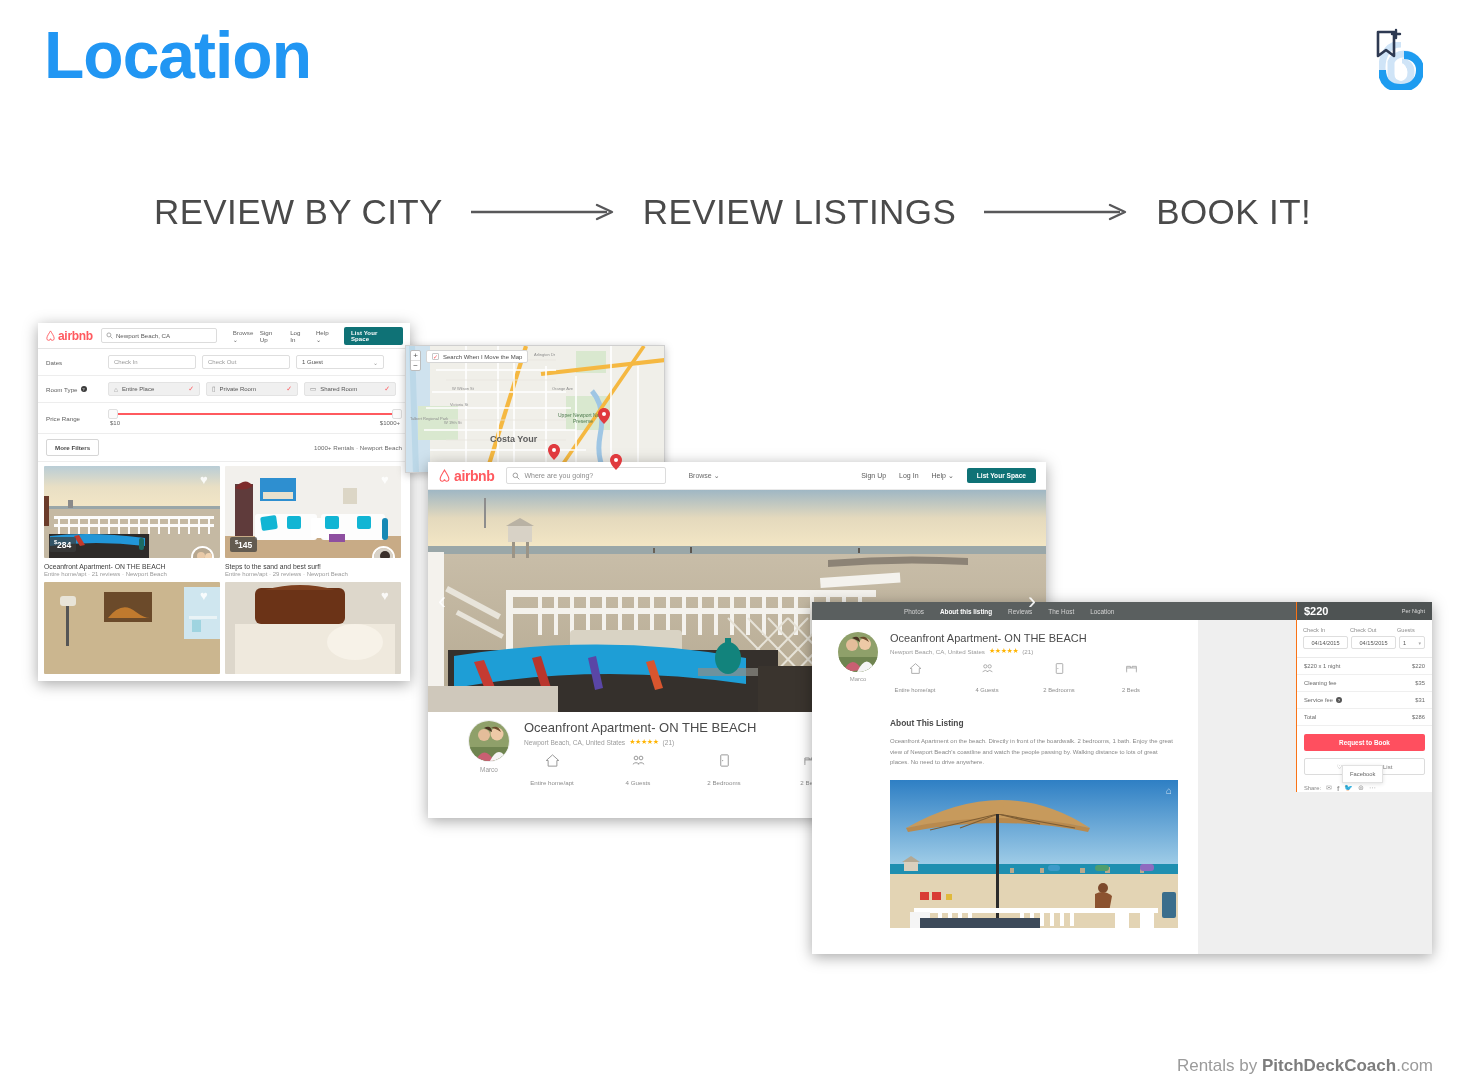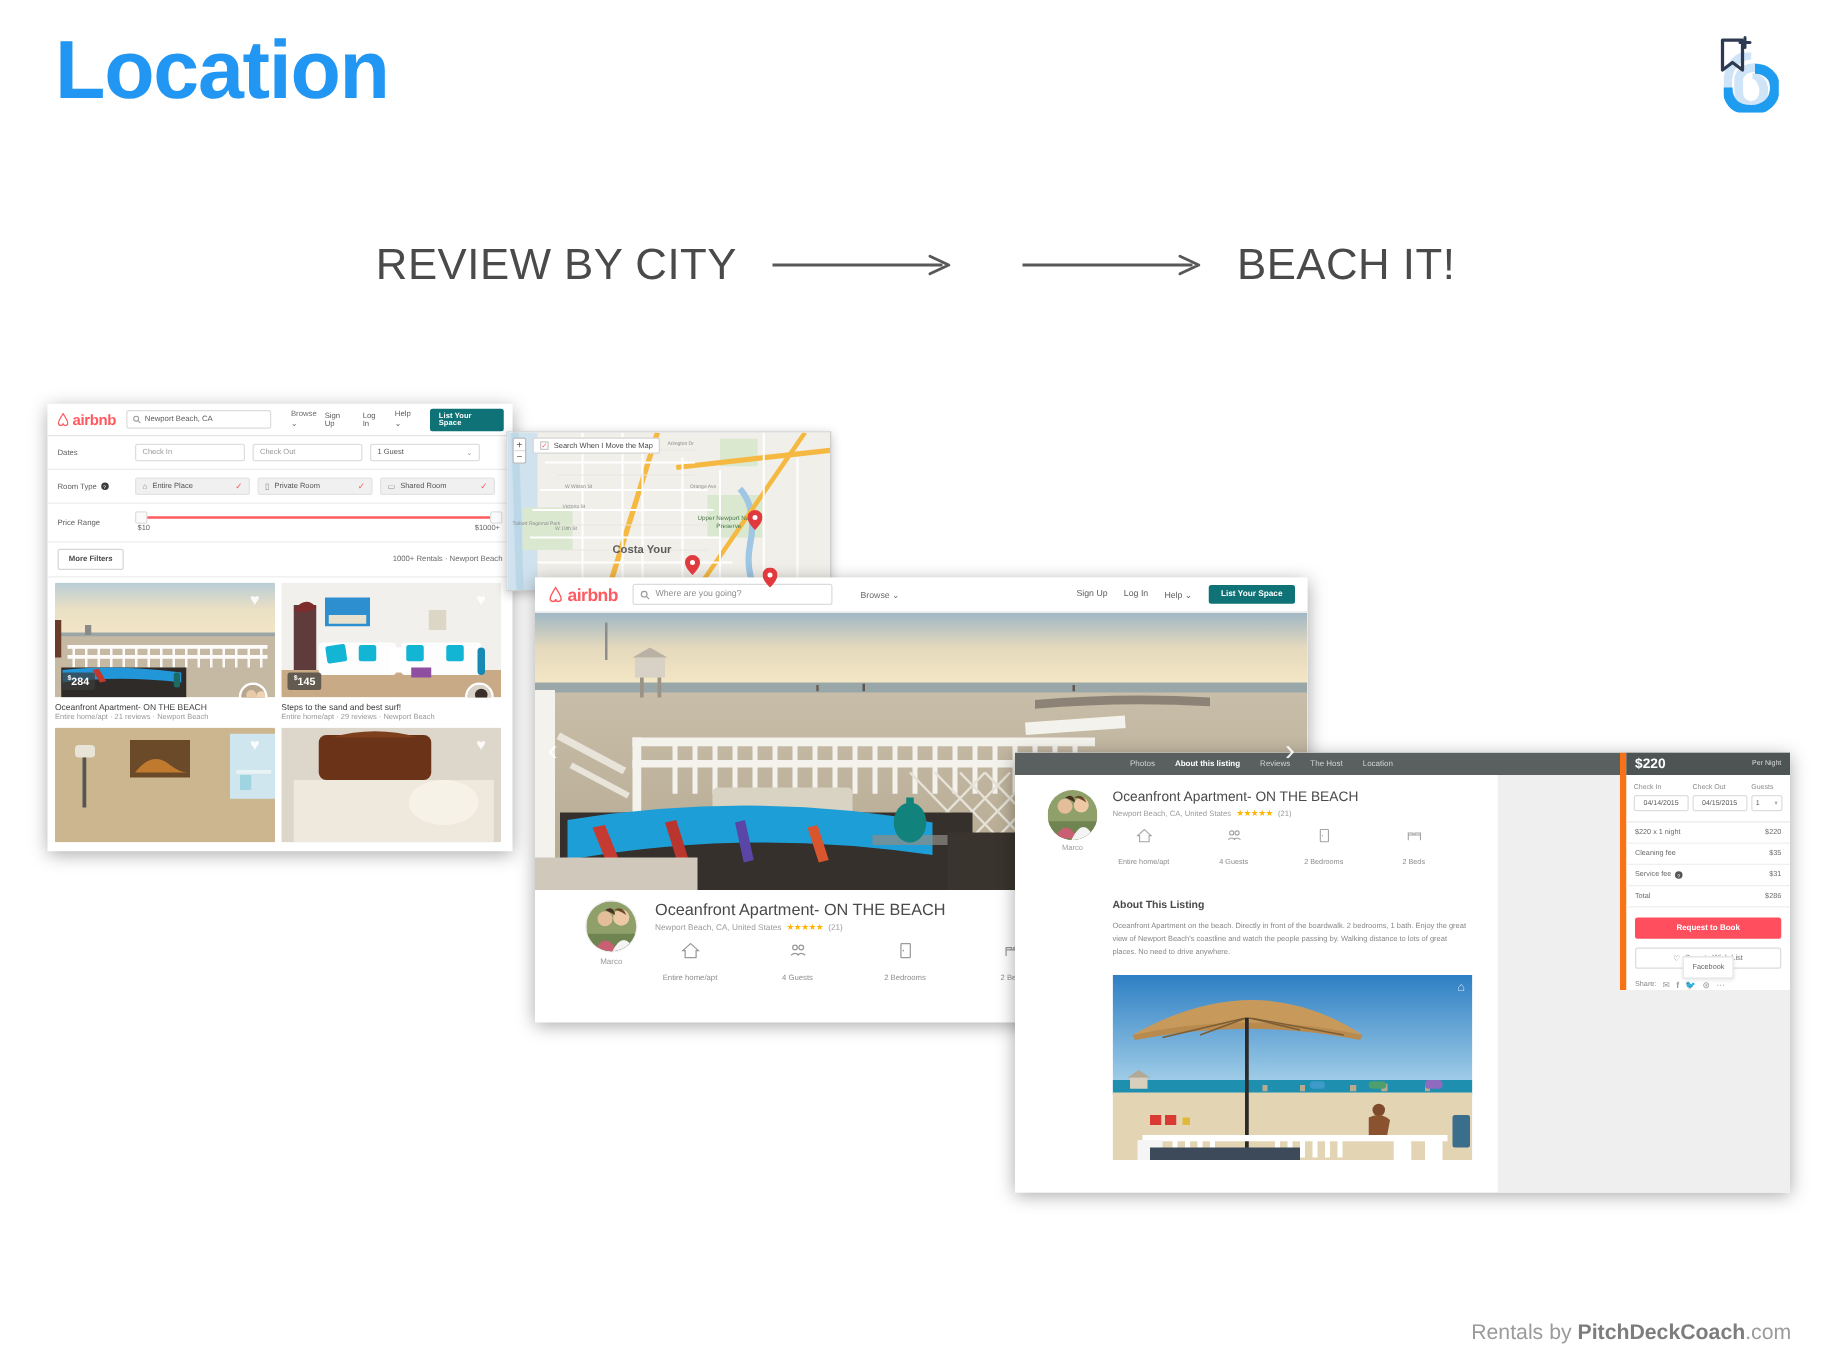--- a/index.html
+++ b/index.html
@@ -178,21 +178,21 @@
   .l3-feat svg { width: 13px; height: 13px; display: block; margin: 0 auto 3px; }
   .l3-feat span { font-size: 5.8px; color: #8d8d8d; }
   .about-h { font-size: 8.4px; font-weight: bold; color: #4a4a4a; margin: 22px 0 8px; }
   .about-p { font-size: 6px; color: #888; line-height: 1.75; width: 285px; }
   .photo3 { margin-top: 12px; width: 288px; height: 148px; position: relative;
             overflow: hidden; }
   .photo3-badge { position: absolute; right: 6px; top: 5px; color: rgba(255,255,255,.75);
                   font-size: 10px; }
   .gap3 { flex: 1; background: #efefef; }
 
-  .book { width: 136px; border-left: 5px solid #f97316; background: #fff; flex: none;
+  .book { width: 136px; border-left: 1px solid #f97316; background: #fff; flex: none;
           position: absolute; right: 0; top: 0; }
   .book-head { height: 18px; background: #4e5353; display: flex; align-items: center;
                padding: 0 7px; }
   .book-price { color: #fff; font-size: 11px; font-weight: bold; }
   .book-per { margin-left: auto; color: #dcdcdc; font-size: 5.6px; }
   .book-dates { padding: 7px 6px 8px; border-bottom: 1px solid #eaeaea; }
   .bd-labels { display: flex; font-size: 5.6px; color: #8d8d8d; margin-bottom: 3px; }
   .bd-labels span:nth-child(1) { width: 47px; }
   .bd-labels span:nth-child(2) { width: 47px; }
   .bd-fields { display: flex; gap: 3px; }
@@ -246,25 +246,26 @@
       <path d="M27 4 v8 M23 8 h8" stroke="#2e3a52" stroke-width="2.4" stroke-linecap="round"></path>
     </svg>
   </div>
 
   <div class="flow">
     <div class="flow-label">REVIEW BY CITY</div>
     <svg class="flow-arrow" viewBox="0 0 148 24">
       <path d="M2 12 H138" stroke="#58585a" stroke-width="2.4"></path>
       <path d="M128 5 L143 12 L128 19" fill="none" stroke="#58585a" stroke-width="2.4" stroke-linecap="round" stroke-linejoin="round"></path>
     </svg>
+    <div class="flow-label">REVIEW LISTINGS</div>
     <svg class="flow-arrow" viewBox="0 0 148 24">
       <path d="M2 12 H138" stroke="#58585a" stroke-width="2.4"></path>
       <path d="M128 5 L143 12 L128 19" fill="none" stroke="#58585a" stroke-width="2.4" stroke-linecap="round" stroke-linejoin="round"></path>
     </svg>
-    <div class="flow-label">BEACH IT!</div>
+    <div class="flow-label">BOOK IT!</div>
   </div>
 
   <div class="shot" id="shot1">
     <div class="ab-bar">
       <div class="ab-logo">
         <svg viewBox="0 0 24 24">
           <path d="M12 2 C9 7 4 14 4 18 a4 4 0 0 0 8 1 a4 4 0 0 0 8 -1 c0-4-5-11-8-16z" fill="none" stroke="#ff5a5f" stroke-width="2"></path>
         </svg>
         <span>airbnb</span>
       </div>

